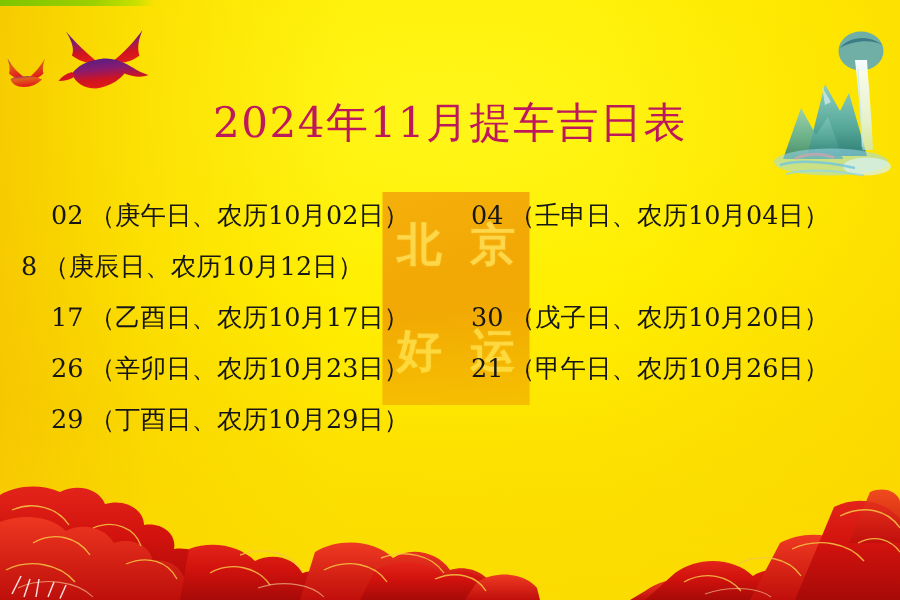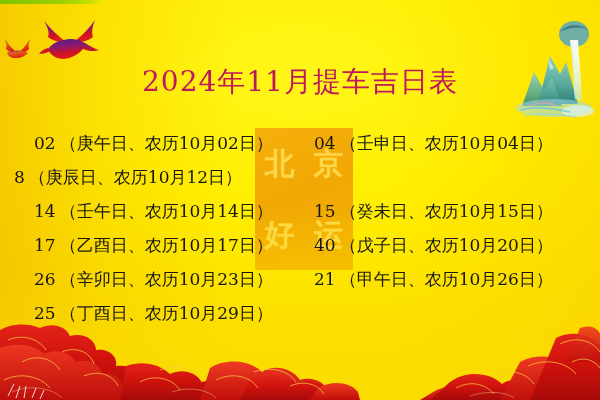--- a/index.html
+++ b/index.html
@@ -241,50 +241,42 @@
         <span class="daynum">04</span><span>（壬申日、农历10月04日）</span>
       </div>
     </div>
 
     <div class="trow">
       <div class="cell right">
         <span class="daynum">8</span><span>（庚辰日、农历10月12日）</span>
       </div>
     </div>
 
-    <div class="trow">
-      <div class="cell left">
-        <span class="daynum">14</span><span>（壬午日、农历10月14日）</span>
-      </div>
-      <div class="cell right">
-        <span class="daynum">15</span><span>（癸未日、农历10月15日）</span>
-      </div>
-    </div>
 
     <div class="trow">
       <div class="cell left">
         <span class="daynum">17</span><span>（乙酉日、农历10月17日）</span>
       </div>
       <div class="cell right">
-        <span class="daynum">40</span><span>（戊子日、农历10月20日）</span>
+        <span class="daynum">30</span><span>（戊子日、农历10月20日）</span>
       </div>
     </div>
 
     <div class="trow">
       <div class="cell left">
         <span class="daynum">26</span><span>（辛卯日、农历10月23日）</span>
       </div>
       <div class="cell right">
         <span class="daynum">21</span><span>（甲午日、农历10月26日）</span>
       </div>
     </div>
 
     <div class="trow">
       <div class="cell left">
-        <span class="daynum">25</span><span>（丁酉日、农历10月29日）</span>
+        <span class="daynum">29</span><span>（丁酉日、农历10月29日）</span>
       </div>
       <div class="cell right empty">
         <span class="daynum"></span><span></span>
       </div>
     </div>
 
   </div>
 
   <div class="peony">
     <svg width="600" height="78" viewBox="0 0 600 78" preserveAspectRatio="none">

